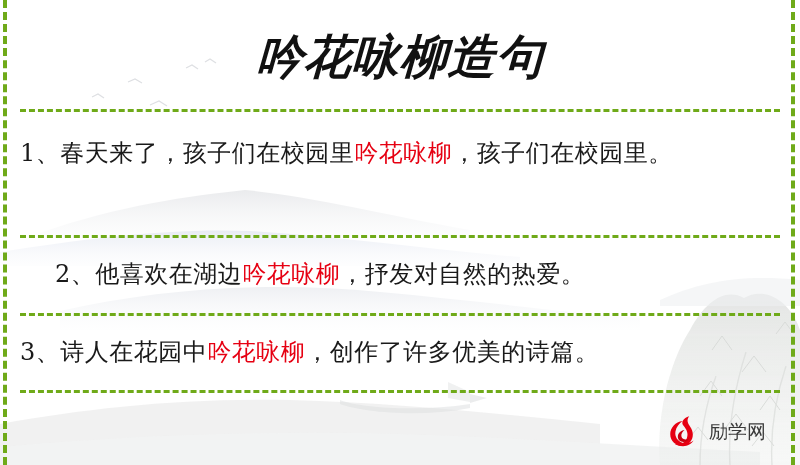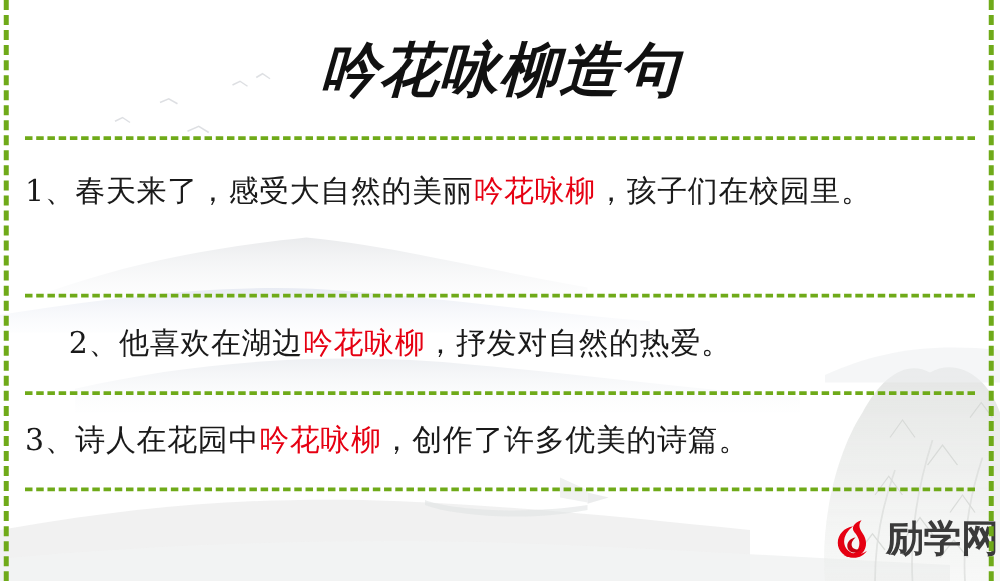--- a/index.html
+++ b/index.html
@@ -110,22 +110,22 @@
     left: 665px;
     top: 412px;
     display: flex;
     align-items: center;
     gap: 6px;
     z-index: 5;
   }
   .logo-mark { width: 38px; height: 38px; display: block; }
   .logo-text {
     font-family: "DejaVu Sans", "Liberation Sans", sans-serif;
-    font-weight: bold;
-    font-size: 30px;
+    font-weight: normal;
+    font-size: 19px;
     line-height: 23px;
     color: #3a3a3a;
     letter-spacing: 0px;
     white-space: nowrap;
   }
 </style>
 </head>
 <body>
 
 <div id="page">
@@ -199,21 +199,21 @@
   <div class="rail rail-left"></div>
   <div class="rail rail-right"></div>
 
   <div class="content">
 
     <h1 class="title">吟花咏柳造句</h1>
 
     <div class="hrule rule-1"></div>
 
     <p class="sentence s1">
-      <span>1、</span><span>春天来了，感受大自然的美丽</span><span class="idiom">吟花咏柳</span><span>，孩子们在校园里。</span>
+      <span>1、</span><span>春天来了，孩子们在校园里</span><span class="idiom">吟花咏柳</span><span>，孩子们在校园里。</span>
     </p>
 
     <div class="hrule rule-2"></div>
 
     <p class="sentence s2">
       <span>2、</span><span>他喜欢在湖边</span><span class="idiom">吟花咏柳</span><span>，抒发对自然的热爱。</span>
     </p>
 
     <div class="hrule rule-3"></div>
 

